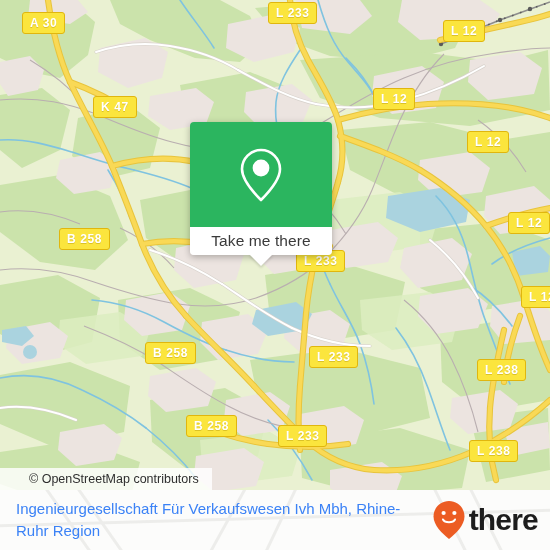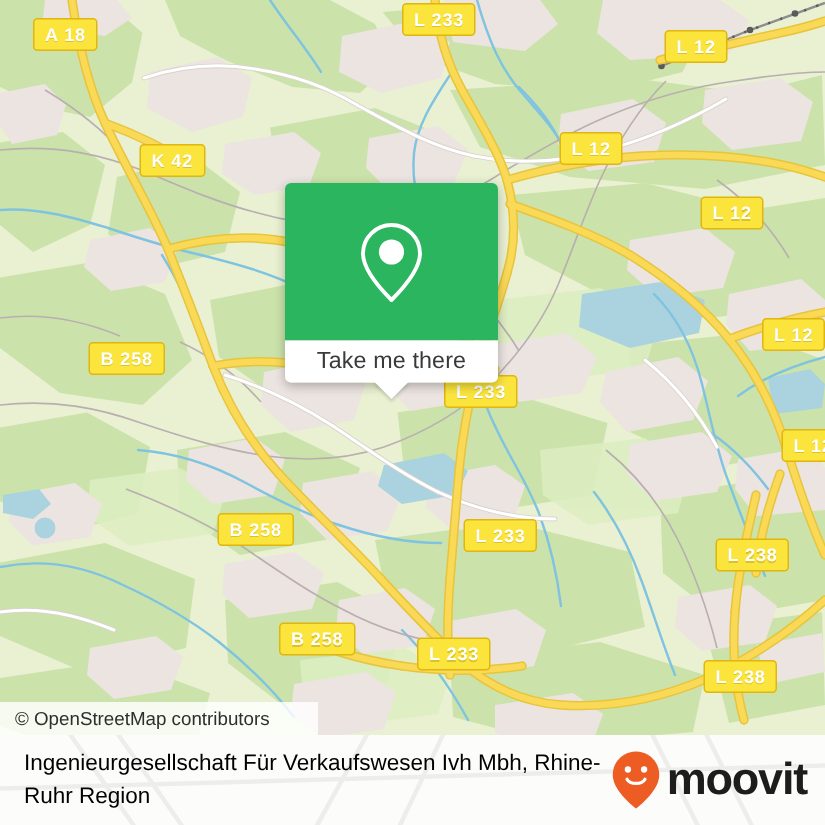--- a/index.html
+++ b/index.html
@@ -73,21 +73,21 @@
     border-top:12px solid #ffffff;
     filter:drop-shadow(0 2px 1px rgba(0,0,0,.14));
   }
 
   
   #attrib{
     position:absolute; left:0; top:468px;
     width:212px; height:22px;
     background:rgba(255,255,255,.82);
     display:flex; align-items:center;
-    padding-left:10px;
+    padding-left:29px;
     font-size:12.5px;
     color:#2e2e2e;
     z-index:30;
     font-family:"Liberation Sans", sans-serif;
   }
 
   
   #footer{
     position:absolute; left:0; top:490px;
     width:550px; height:60px;
@@ -97,21 +97,21 @@
   }
   #footer-lines{ position:absolute; left:0; top:0; width:550px; height:60px; opacity:.55; }
   #footer-inner{
     position:relative;
     width:100%; height:100%;
     display:flex; align-items:center; justify-content:space-between;
     padding:0 12px 0 16px;
   }
   #place-name{
     font-size:15px;
-    color:#000000;
+    color:#3b82f6;
     line-height:1.45;
     max-width:385px;
     font-family:"Liberation Sans", sans-serif;
   }
   #brand{ display:flex; align-items:center; gap:3px; }
   #brand-word{
     font-size:30px;
     font-weight:bold;
     color:#1d1d1d;
     letter-spacing:-.8px;
@@ -360,24 +360,24 @@
           <path d="M70,82 C92,90 112,100 130,112"></path>
           <path d="M142,244 C164,240 184,240 204,244"></path>
           <path d="M486,226 C508,218 528,212 550,208"></path>
         </g>
 
       </g>
     </svg>
   </div>
 
   <div id="shields">
-      <div class="shield" style="left: 22px; top: 12px;">A 18</div>
+      <div class="shield" style="left: 22px; top: 12px;">A 30</div>
       <div class="shield" style="left: 268px; top: 2px;">L 233</div>
       <div class="shield" style="left: 443px; top: 20px;">L 12</div>
-      <div class="shield" style="left: 93px; top: 96px;">K 42</div>
+      <div class="shield" style="left: 93px; top: 96px;">K 47</div>
       <div class="shield" style="left: 373px; top: 88px;">L 12</div>
       <div class="shield" style="left: 467px; top: 131px;">L 12</div>
       <div class="shield" style="left: 508px; top: 212px;">L 12</div>
       <div class="shield" style="left: 59px; top: 228px;">B 258</div>
       <div class="shield" style="left: 296px; top: 250px;">L 233</div>
       <div class="shield" style="left: 521px; top: 286px;">L 12</div>
       <div class="shield" style="left: 145px; top: 342px;">B 258</div>
       <div class="shield" style="left: 309px; top: 346px;">L 233</div>
       <div class="shield" style="left: 477px; top: 359px;">L 238</div>
       <div class="shield" style="left: 186px; top: 415px;">B 258</div>
@@ -416,18 +416,18 @@
     </svg>
     <div id="footer-inner">
       <div id="place-name">Ingenieurgesellschaft Für Verkaufswesen Ivh Mbh, Rhine-Ruhr Region</div>
       <div id="brand">
         <svg width="34" height="40" viewBox="0 0 34 40">
           <path d="M17 1 C8.4 1 1.5 7.9 1.5 16.5 C1.5 25 10 33.5 17 39 C24 33.5 32.5 25 32.5 16.5 C32.5 7.9 25.6 1 17 1 Z" fill="#ec5c23"></path>
           <circle cx="11.6" cy="13" r="2.1" fill="#ffffff"></circle>
           <circle cx="22.4" cy="13" r="2.1" fill="#ffffff"></circle>
           <path d="M11 19.5 C13 23.2 21 23.2 23 19.5" fill="none" stroke="#ffffff" stroke-width="2.1" stroke-linecap="round"></path>
         </svg>
-        <span id="brand-word">moovit</span>
+        <span id="brand-word">there</span>
       </div>
     </div>
   </div>
 
 </div>
 
 </body></html>

